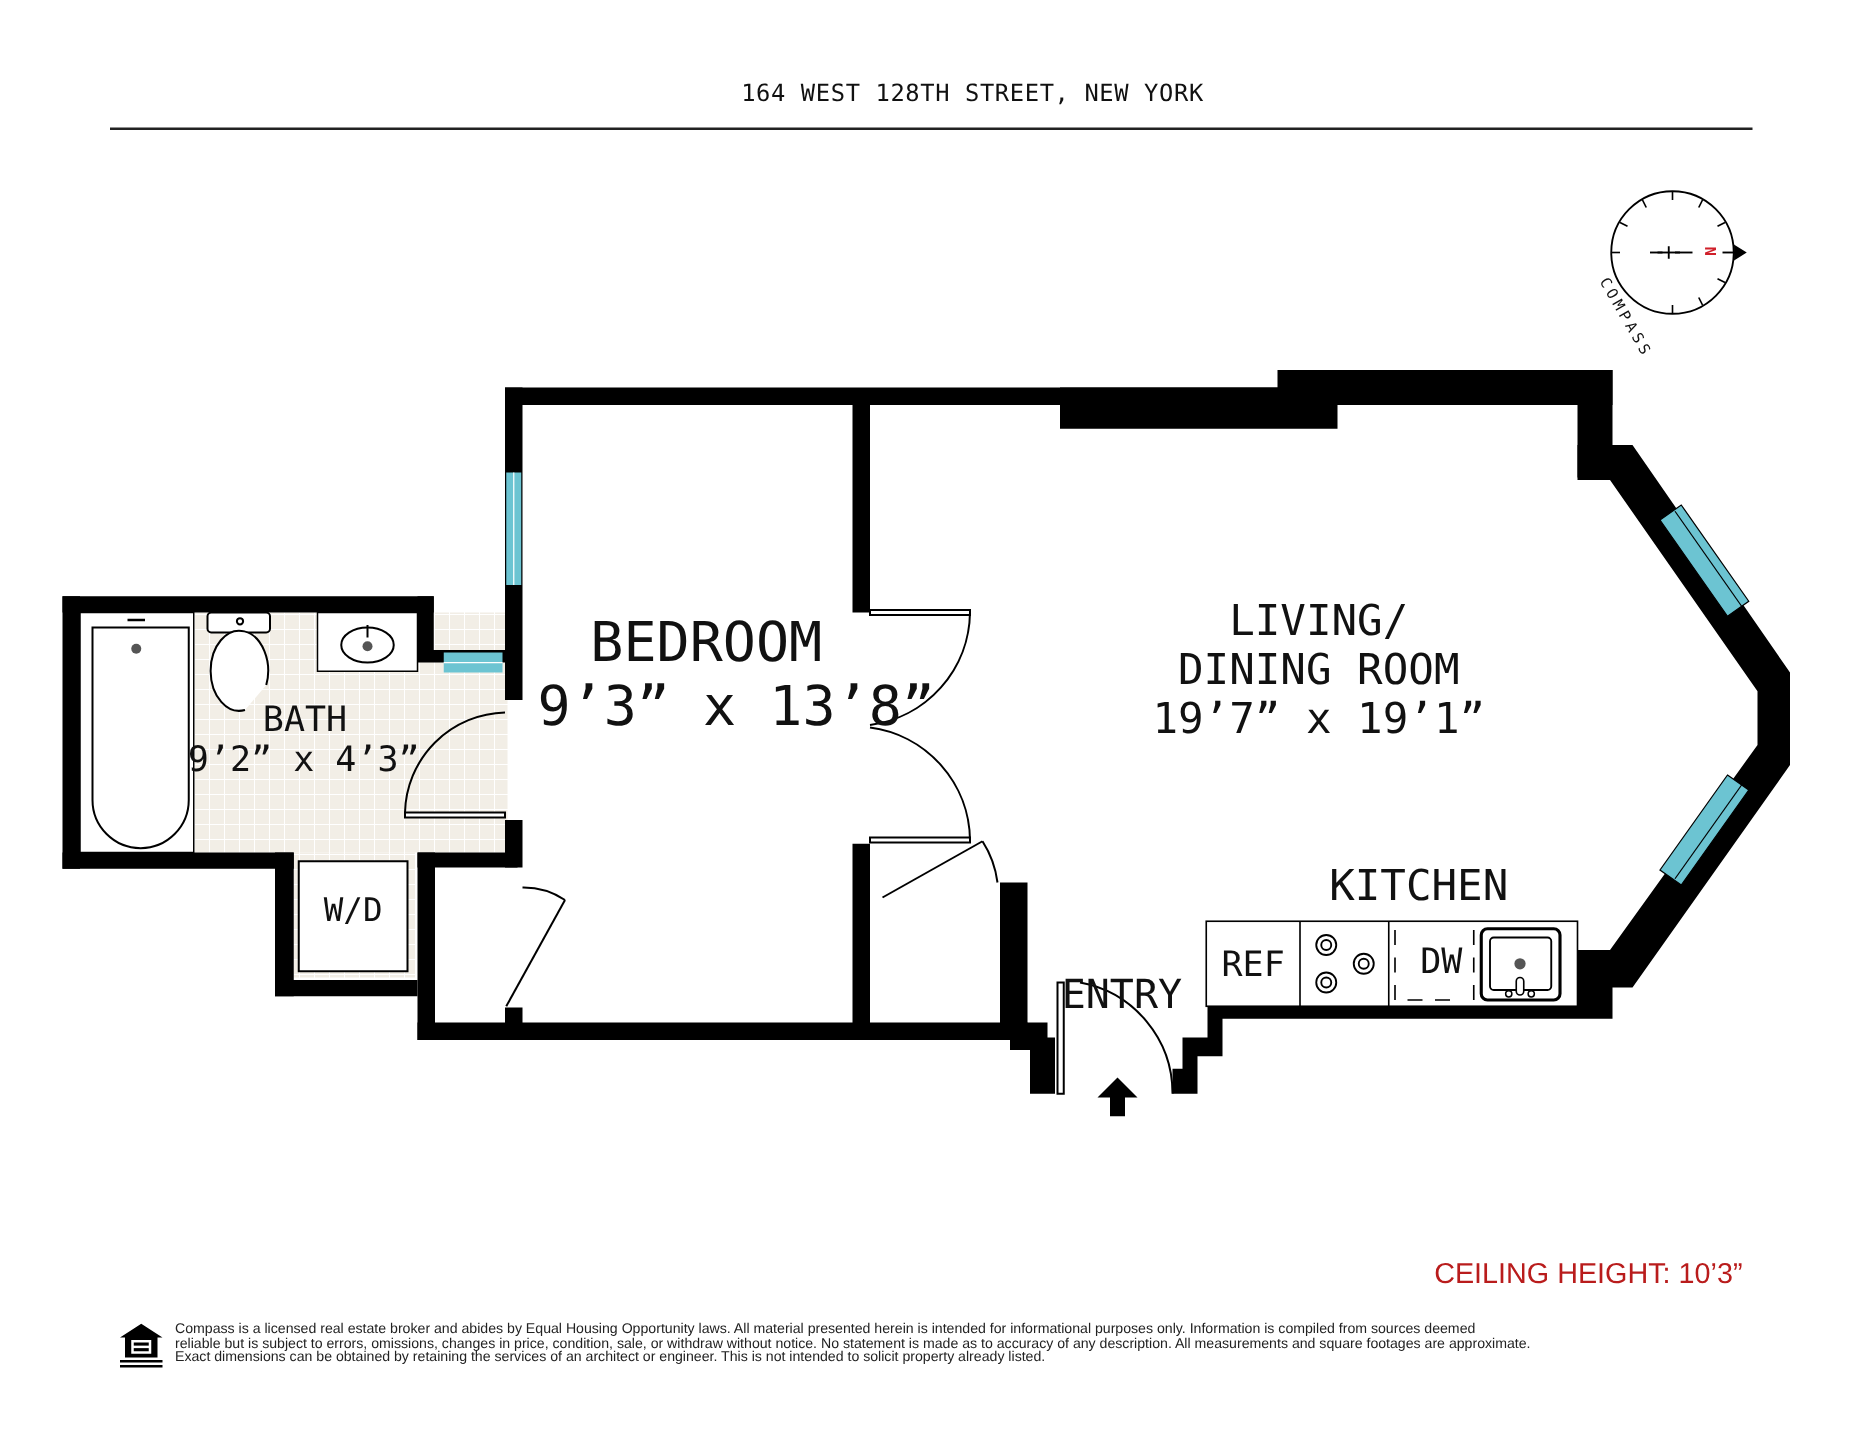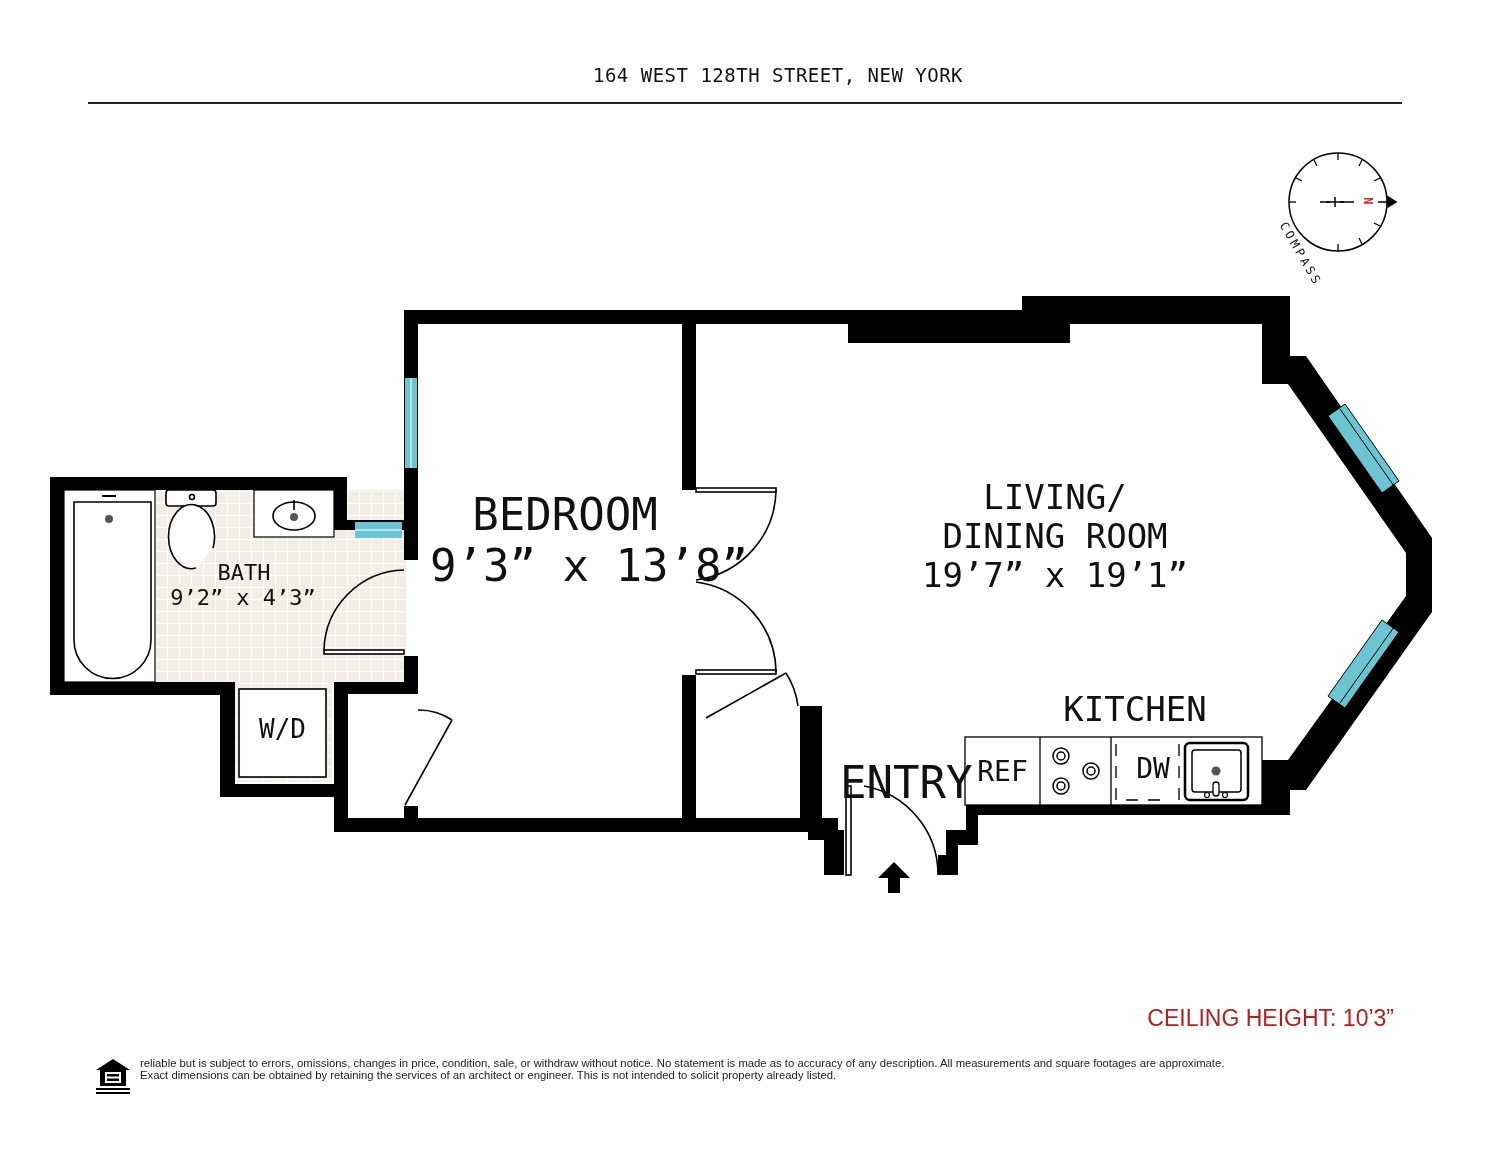--- a/index.html
+++ b/index.html
@@ -176,41 +176,42 @@
   <div>BEDROOM</div>
   <div>9’3” x 13’8”</div>
 </div>
 
 <div class="room-label" style="left:905px; top:478px; width:300px; font-size:34px;">
   <div>LIVING/</div>
   <div>DINING ROOM</div>
   <div>19’7” x 19’1”</div>
 </div>
 
-<div class="room-label" style="left:150px; top:560px; width:186px; font-size:22px; background:transparent;">
+<div class="room-label" style="left:150px; top:560px; width:186px; font-size:28px; background:transparent;">
   <div style="margin-left:2px;">BATH</div>
   <div>9’2” x 4’3”</div>
 </div>
 
 <div class="room-label" style="left:239px; top:715px; width:87px; font-size:26px;">W/D</div>
 
 <div class="room-label" style="left:1040px; top:690px; width:190px; font-size:34px;">KITCHEN</div>
 
-<div class="room-label" style="left:840px; top:758px; width:115px; font-size:44px;">ENTRY</div>
+<div class="room-label" style="left:840px; top:777px; width:115px; font-size:32px;">ENTRY</div>
 
 <div class="room-label" style="left:965px; top:756px; width:75px; font-size:28px;">REF</div>
 <div class="room-label" style="left:1118px; top:753px; width:70px; font-size:28px;text-align:center;">DW</div>
 
 <div class="ceiling">CEILING HEIGHT: 10’3”</div>
 
 <svg class="ehi" viewBox="0 0 38 38" xmlns="http://www.w3.org/2000/svg">
   <polygon points="19,2 2,13 6,13 6,29 32,29 32,13 36,13" fill="#000"></polygon>
   <rect x="11" y="15" width="16" height="11" fill="#fff"></rect>
   <rect x="13" y="17" width="12" height="2.5" fill="#000"></rect>
   <rect x="13" y="21.5" width="12" height="2.5" fill="#000"></rect>
   <rect x="2" y="31" width="34" height="2" fill="#000"></rect>
   <rect x="2" y="35" width="34" height="2" fill="#000"></rect>
 </svg>
 
 <div class="disclaimer">
+  <div>Compass is a licensed real estate broker and abides by Equal Housing Opportunity laws. All material presented herein is intended for informational purposes only. Information is compiled from sources deemed</div>
   <div>reliable but is subject to errors, omissions, changes in price, condition, sale, or withdraw without notice. No statement is made as to accuracy of any description. All measurements and square footages are approximate.</div>
   <div>Exact dimensions can be obtained by retaining the services of an architect or engineer. This is not intended to solicit property already listed.</div>
 </div>
 
 </body></html>

